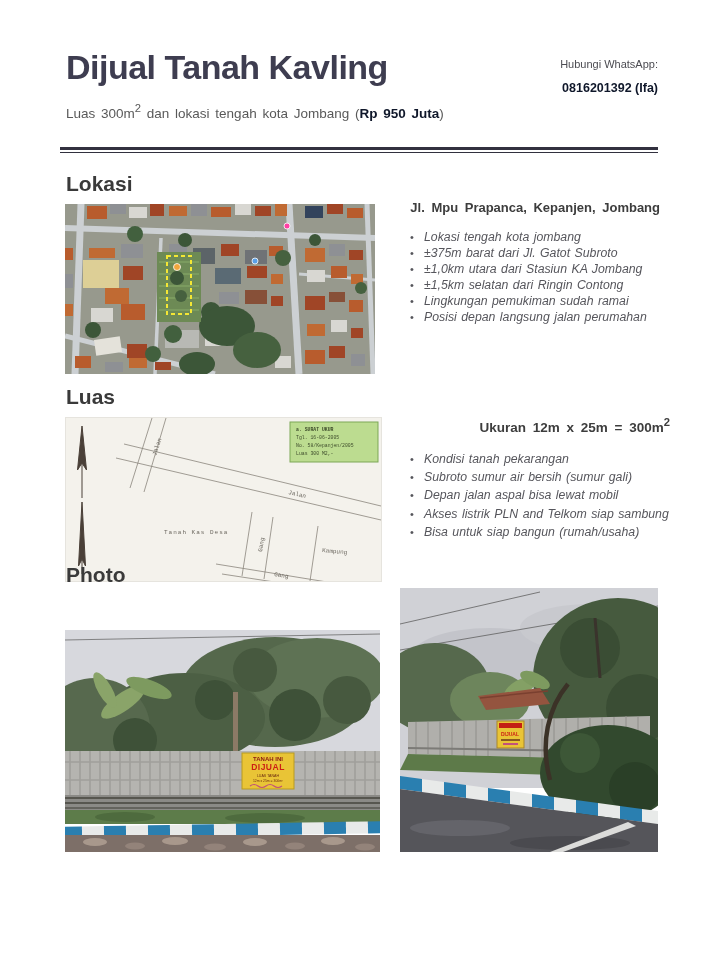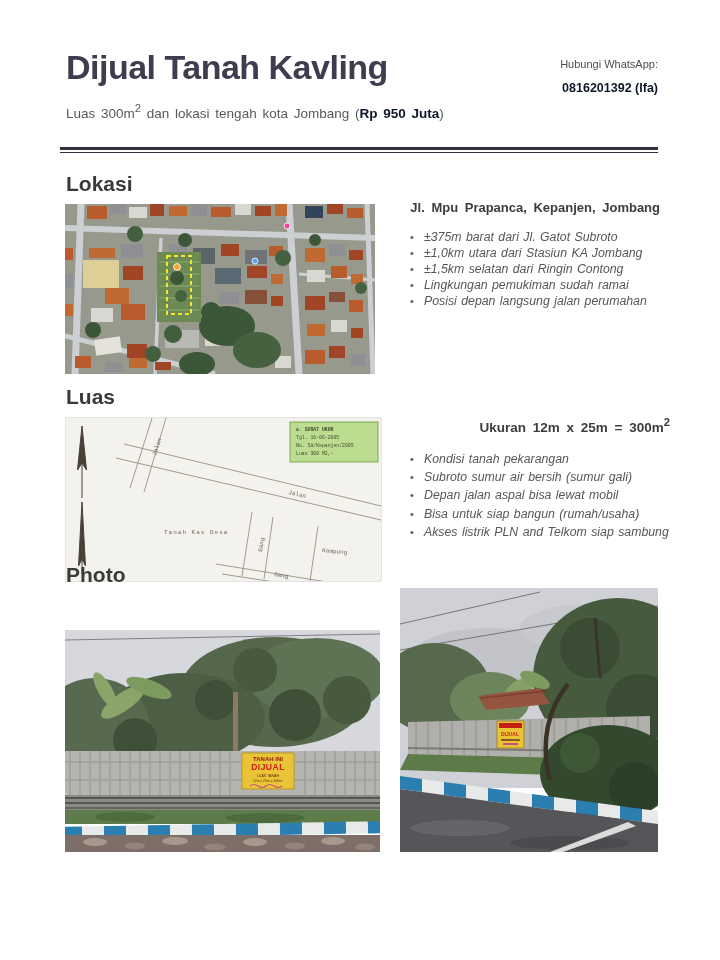--- a/index.html
+++ b/index.html
@@ -165,20 +165,21 @@
         <circle cx="222" cy="22" r="3" fill="#ff3fa4" stroke="#ffffff" stroke-width="0.8"></circle>
         <circle cx="190" cy="57" r="3" fill="#5aa0e8" stroke="#ffffff" stroke-width="0.8"></circle>
         <circle cx="112" cy="63" r="3.5" fill="#f0a63c" stroke="#ffffff" stroke-width="0.8"></circle>
       </g>
     </svg>
   </div>
 
   <div class="lok-col">
     <p class="col-head">Jl. Mpu Prapanca, Kepanjen, Jombang</p>
     <ul class="blt">
+      <li>Lokasi tengah kota jombang</li>
       <li>±375m barat dari Jl. Gatot Subroto</li>
       <li>±1,0km utara dari Stasiun KA Jombang</li>
       <li>±1,5km selatan dari Ringin Contong</li>
       <li>Lingkungan pemukiman sudah ramai</li>
       <li>Posisi depan langsung jalan perumahan</li>
     </ul>
   </div>
 
   <div class="sec-h" style="top:385px;">Luas</div>
 
@@ -225,22 +226,22 @@
       </g>
     </svg>
   </div>
 
   <div class="luas-col">
     <p class="col-head"><span>Ukuran 12m x 25m = 300m</span><sup>2</sup></p>
     <ul class="blt">
       <li>Kondisi tanah pekarangan</li>
       <li>Subroto sumur air bersih (sumur gali)</li>
       <li>Depan jalan aspal bisa lewat mobil</li>
+      <li>Akses listrik PLN and Telkom siap sambung</li>
       <li>Bisa untuk siap bangun (rumah/usaha)</li>
-      <li>Akses listrik PLN and Telkom siap sambung</li>
     </ul>
   </div>
 
   <div class="sec-h" style="top:563px;">Photo</div>
 
   <div id="photo-left" class="img">
     <svg viewBox="0 0 315 222" width="315" height="222">
       <rect width="315" height="150" fill="#d7d8dd"></rect>
       <path d="M0,10 L315,4" stroke="#6a6a6a" stroke-width="0.8" fill="none"></path>
       <g>

